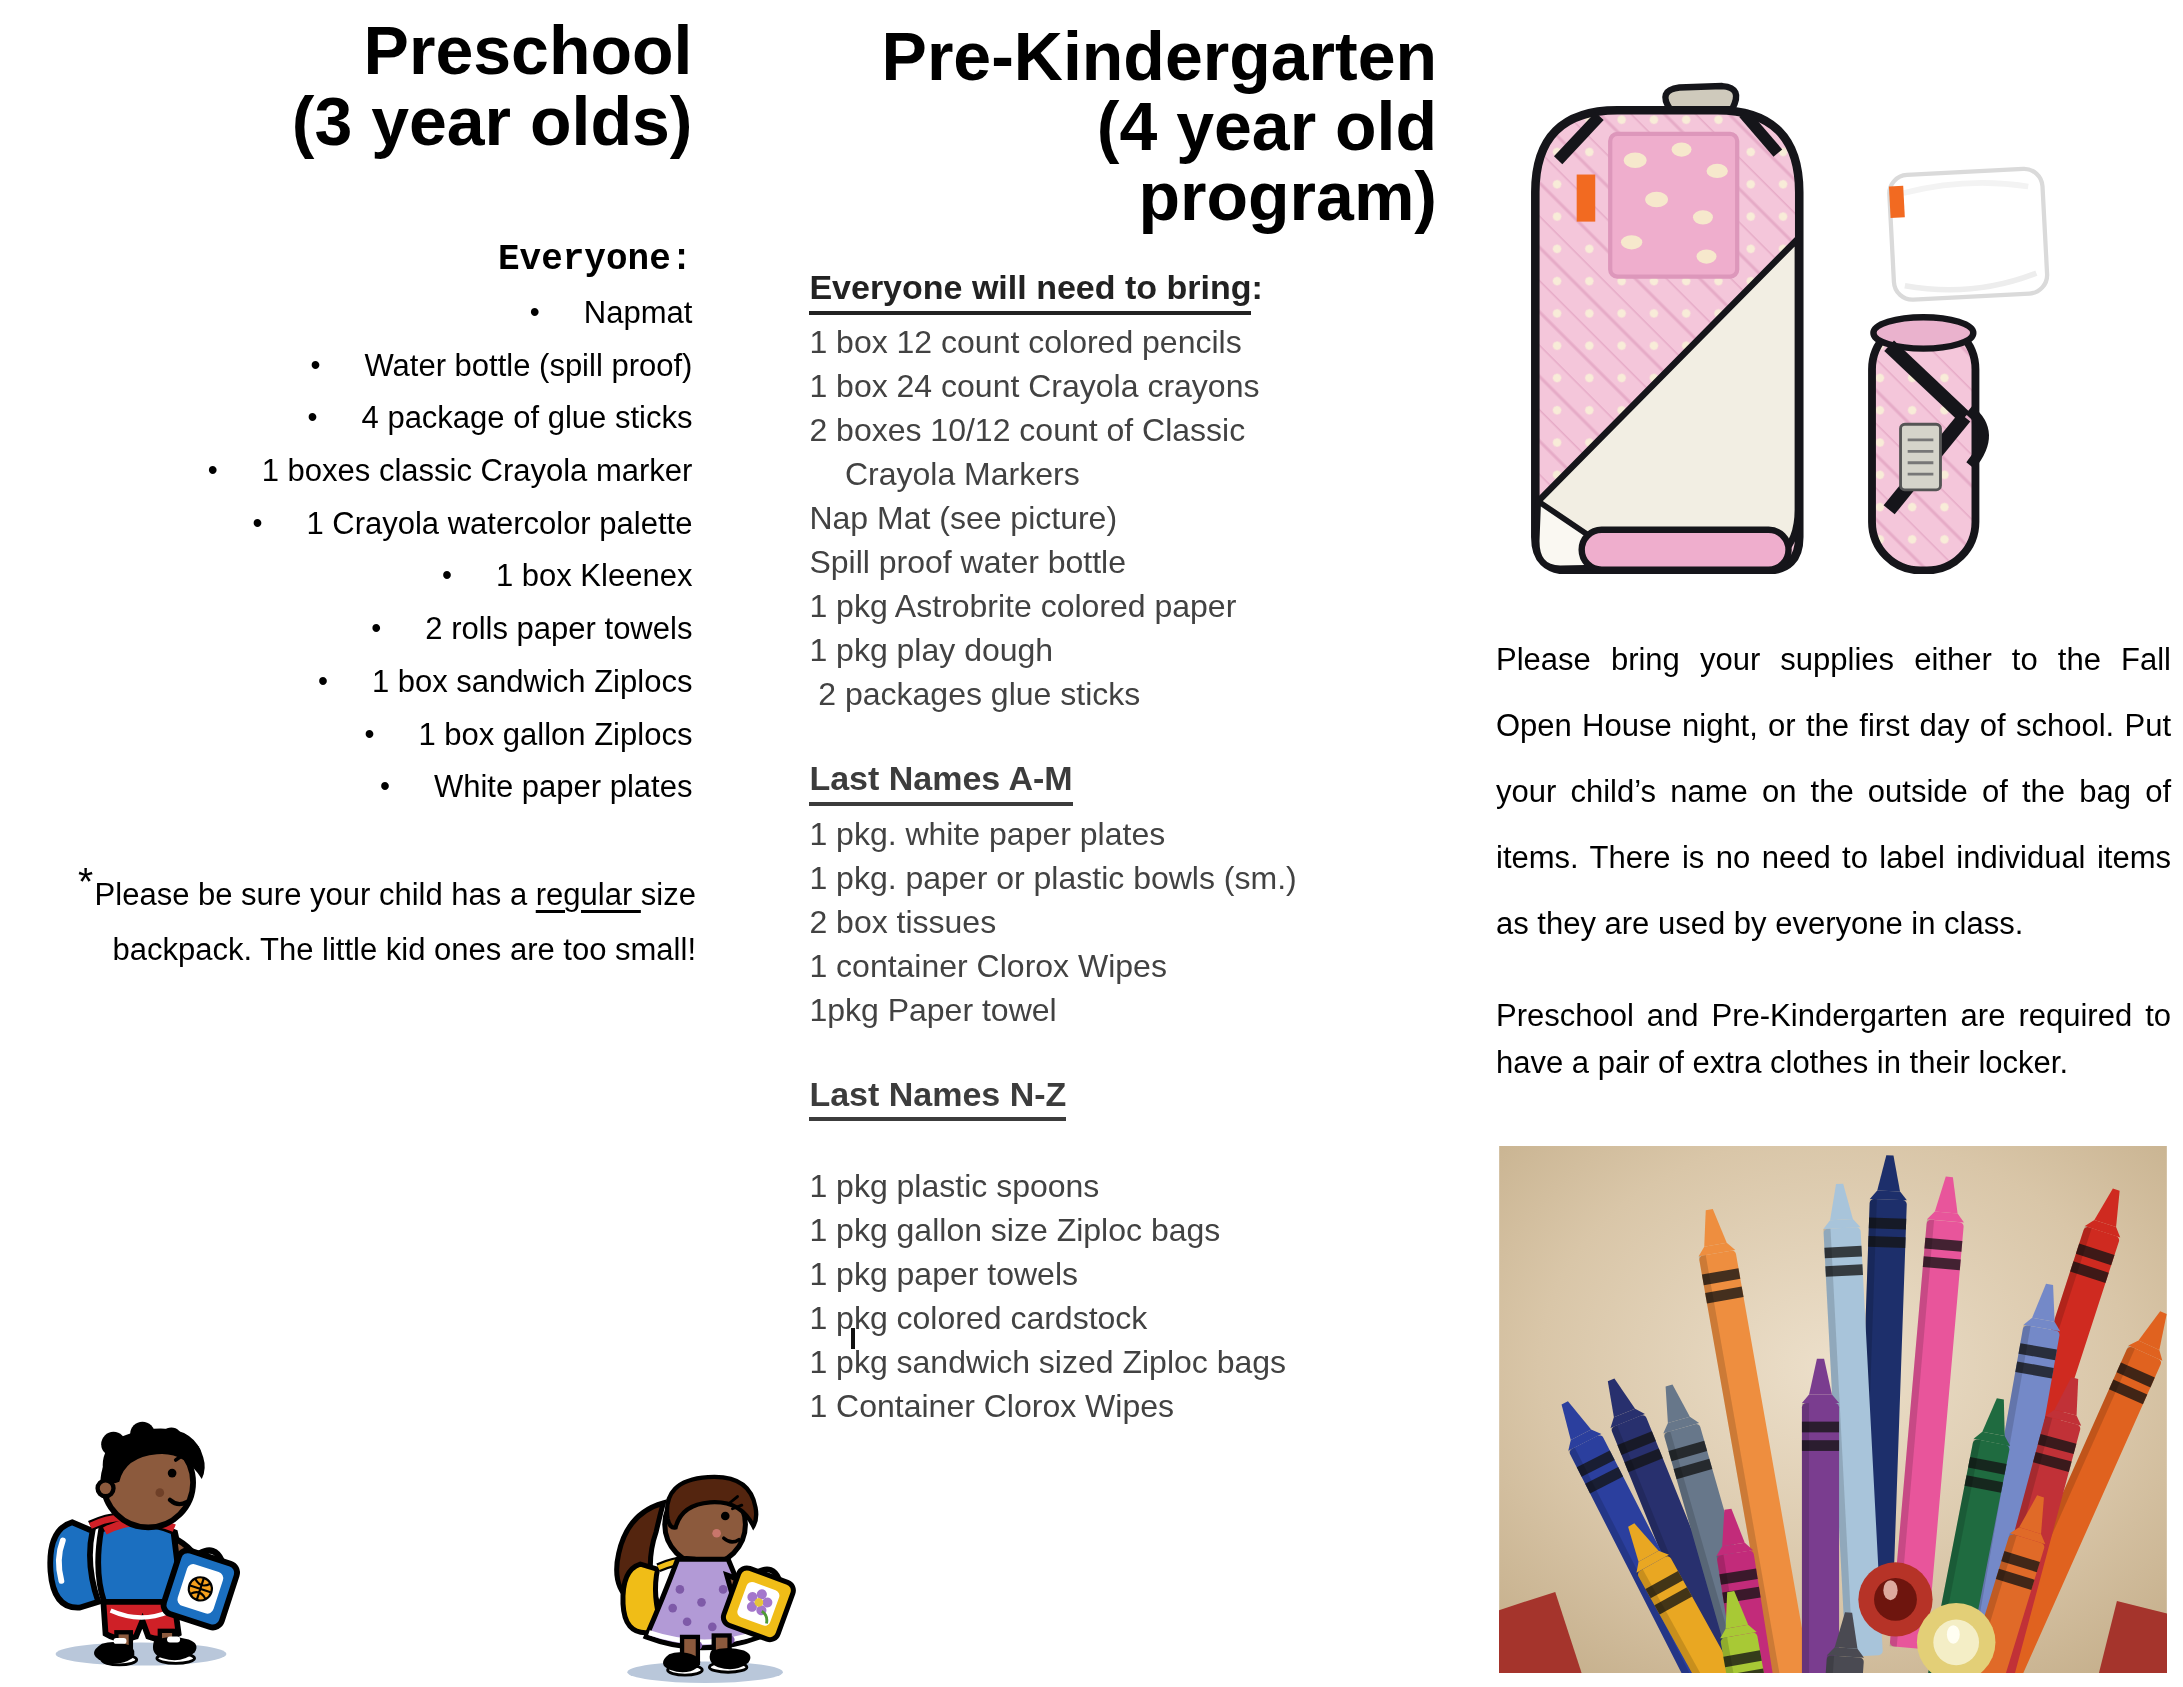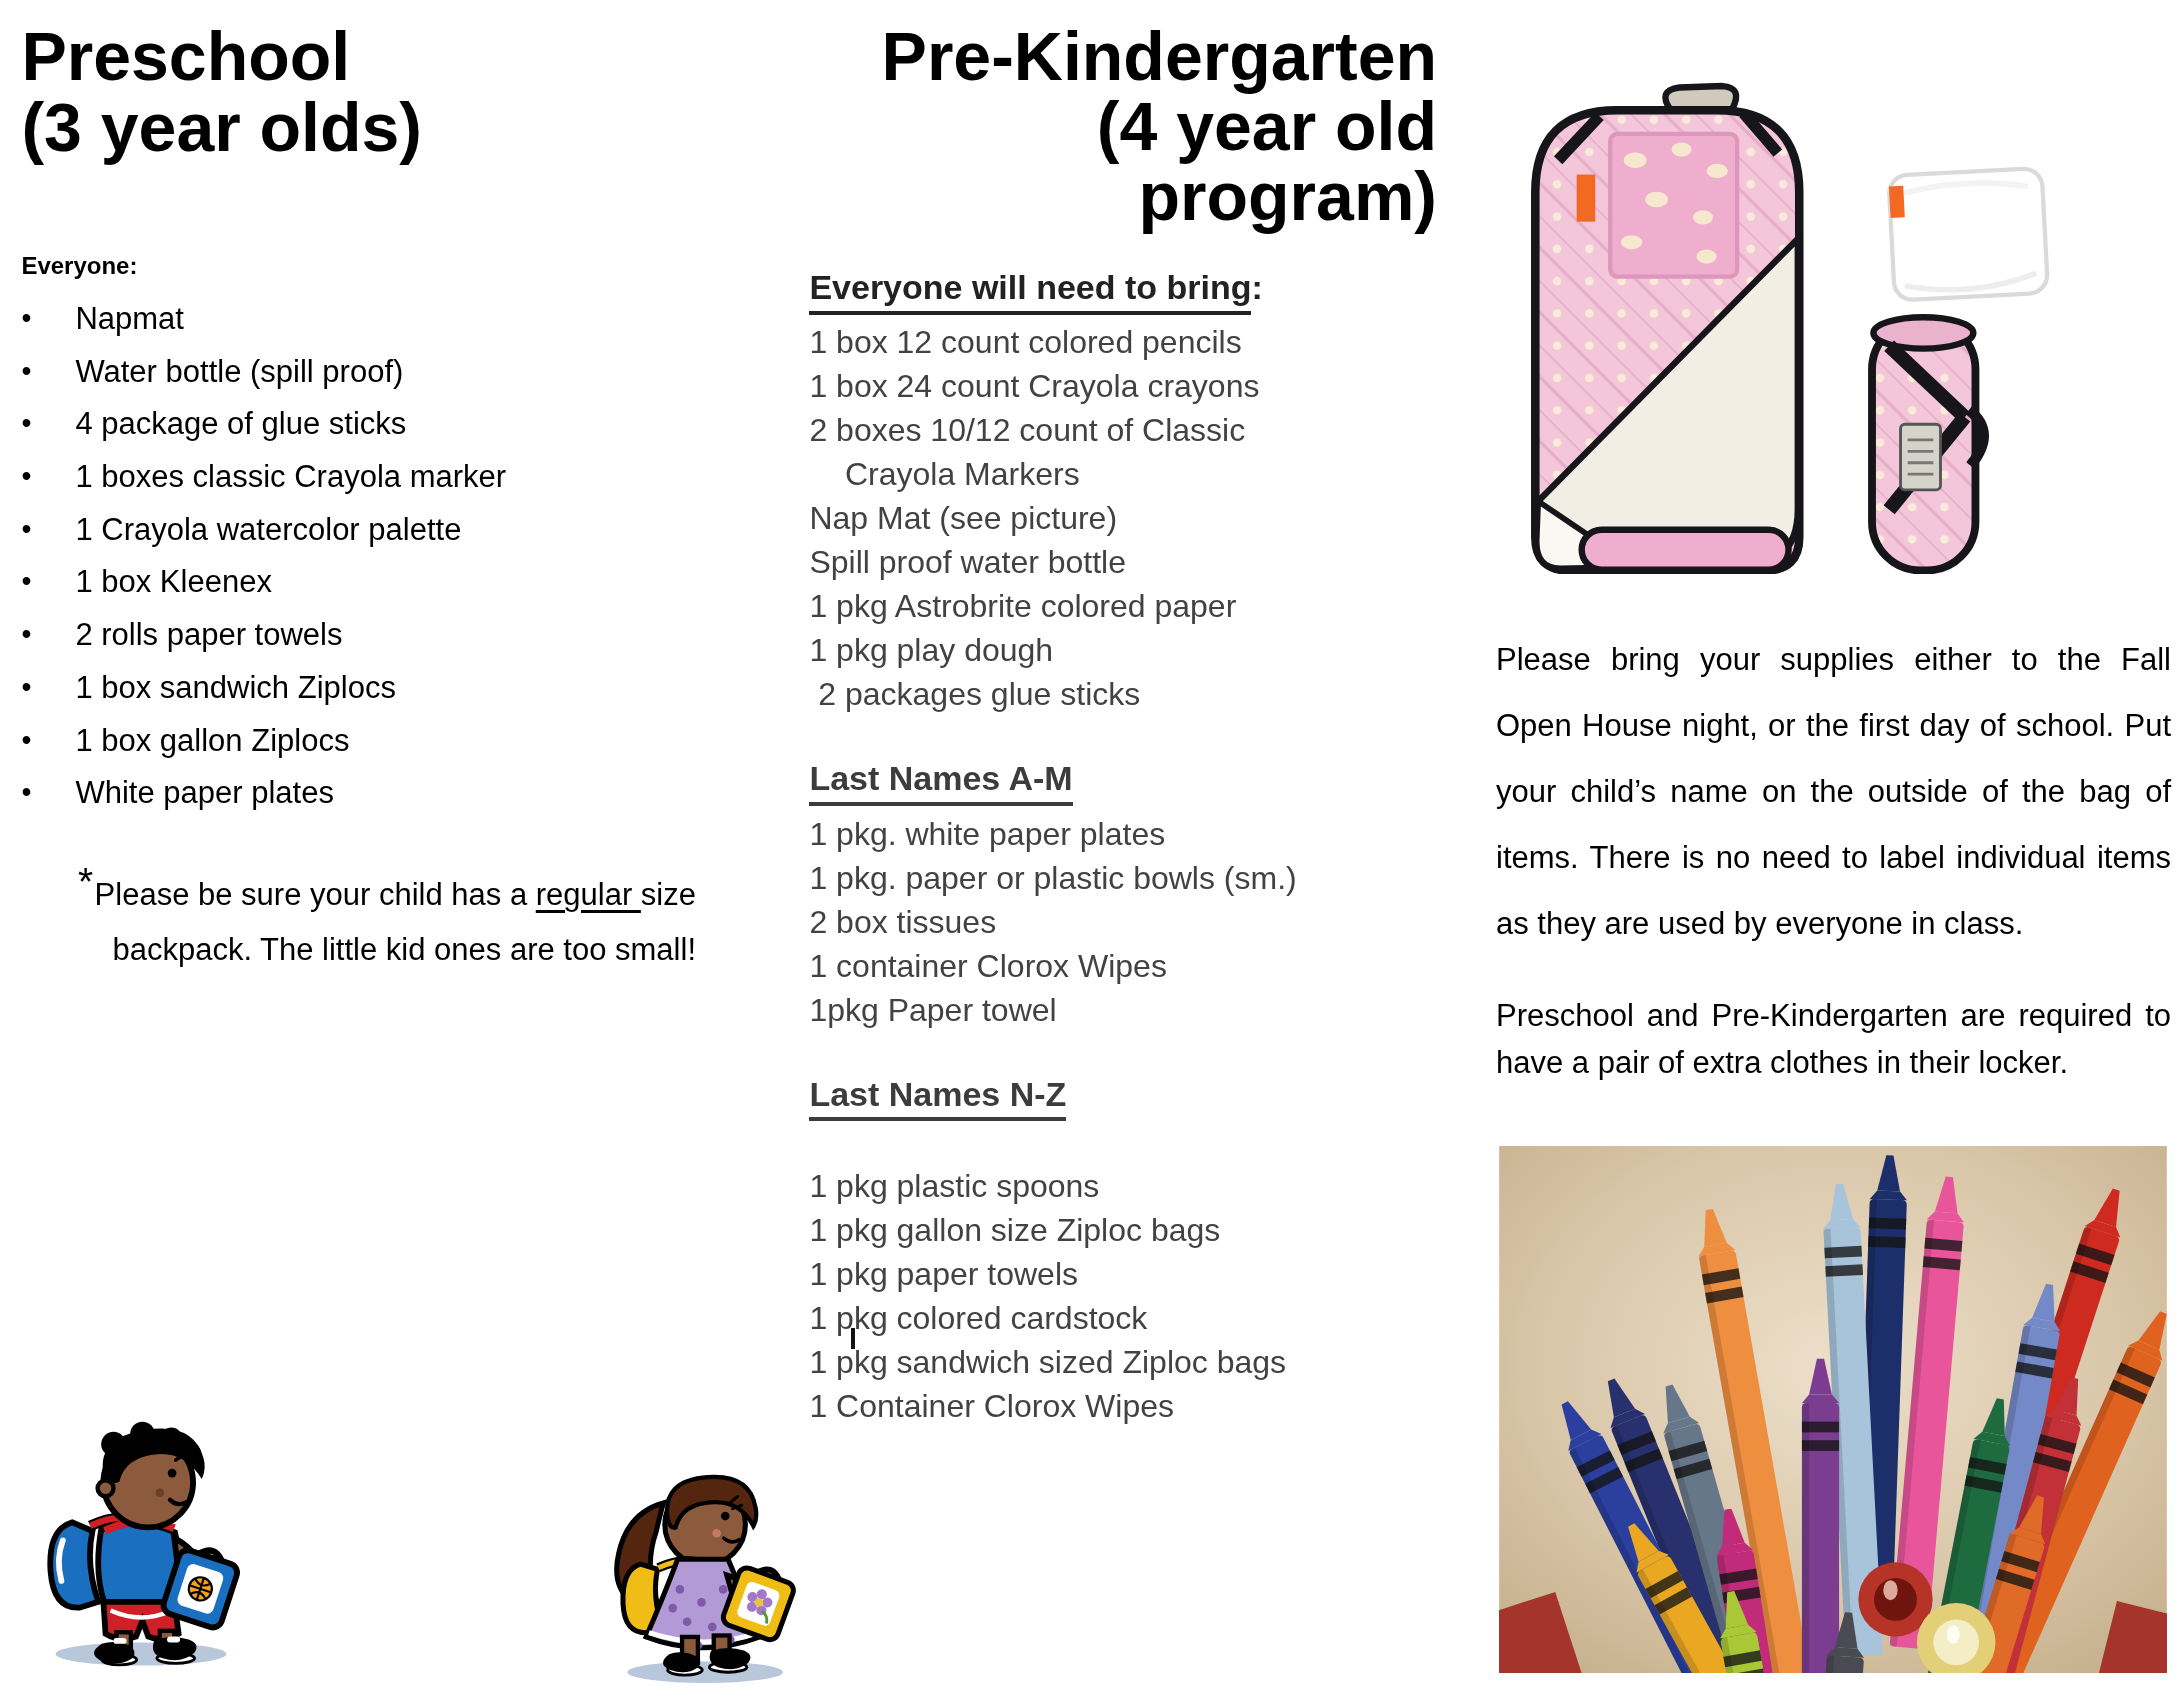--- a/index.html
+++ b/index.html
@@ -1,22 +1,22 @@
 <!DOCTYPE html>
 <html style="font-size:11.4px"><head>
 <meta charset="utf-8">
 <style>
   html,body{margin:0;padding:0;background:#fff;}
   #page{position:relative;width:2183px;height:1687px;background:#fff;overflow:hidden;
         font-family:"Liberation Sans",sans-serif;color:#000;}
 
   
-  .left-col{position:absolute;left:21.4px;top:21px;width:671px;text-align:left;}
+  .left-col{position:absolute;left:21.4px;top:15px;width:671px;text-align:right;}
   .big-title{font-size:68px;line-height:71px;font-weight:bold;letter-spacing:0px;color:#000;}
-  .list-heading{margin-top:77px;font-size:24px;font-weight:bold;line-height:52px;}
+  .list-heading{margin-top:77px;font-size:36px;font-weight:bold;line-height:52px;font-family:Liberation Mono, monospace;}
   .bullet-list{font-size:31px;line-height:52px;}
   .bullet-line .bullet{display:inline-block;font-size:28.6px;margin-right:44px;vertical-align:0.7px;}
   .note{position:absolute;left:18px;top:854px;width:678px;text-align:right;
         font-size:31px;line-height:55px;color:#000;}
   .note .ast{font-size:39px;vertical-align:10px;margin-right:1.4px;}
   .note .u{text-decoration:underline;text-decoration-thickness:2.9px;text-underline-offset:5px;}
 
   
   .mid-col{position:absolute;left:798px;top:21.4px;width:639px;}
   .mid-title{text-align:right;font-size:68px;line-height:70px;font-weight:bold;color:#000;}

